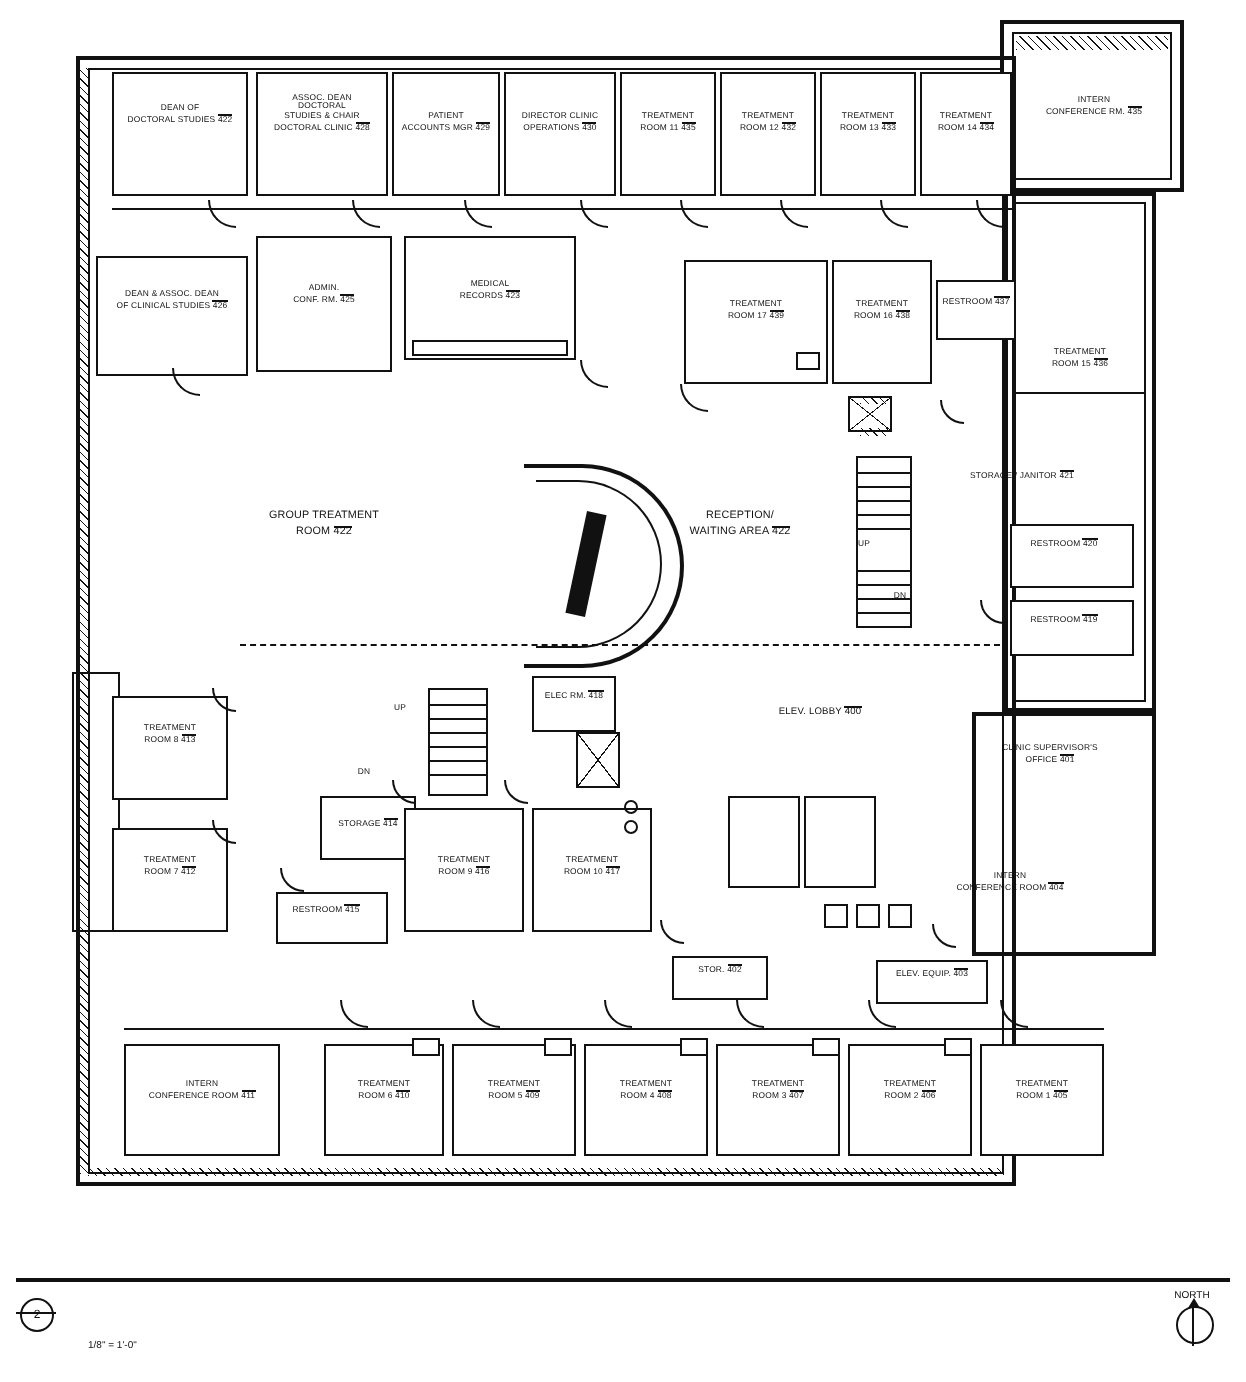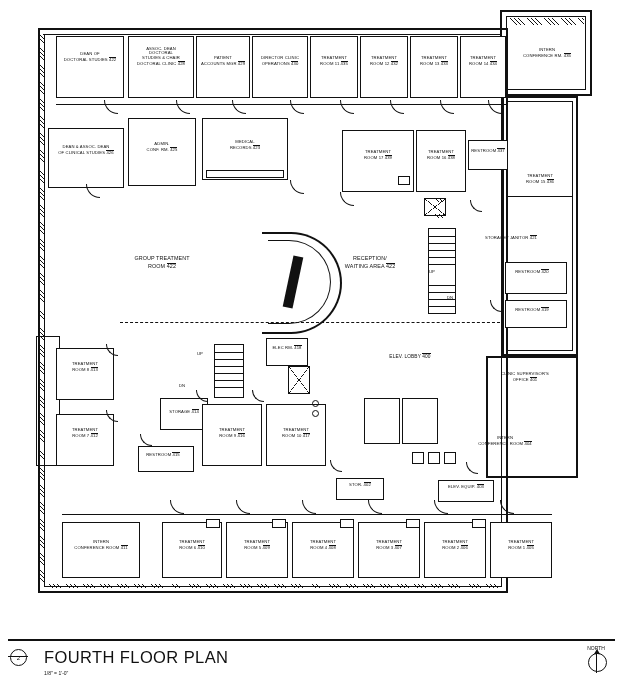--- a/index.html
+++ b/index.html
@@ -423,21 +423,20 @@
   <div class="hatch" style="left:44px;top:584px;width:458px;height:4px;"></div>
   <div class="hatch" style="left:40px;top:34px;width:4px;height:553px;"></div>
 
   <div id="titleblock">
     <div class="hr" style="left:8px;top:22px;width:607px;height:2px;"></div>
     <div class="circnum" style="left:10px;top:32px;">
       <span>2</span>
     </div>
     <div class="hr" style="left:8px;top:39px;width:20px;"></div>
   </div>
-  <div id="title">FOURTH FLOOR PLAN</div>
   <div id="scale">1/8" = 1'-0"</div>
 
   <div id="northgrp">
     <div id="northlbl">NORTH</div>
     <div id="northneedle"></div>
     <div id="northarrow"></div>
     <div id="northcirc"></div>
   </div>
 
 </div>

